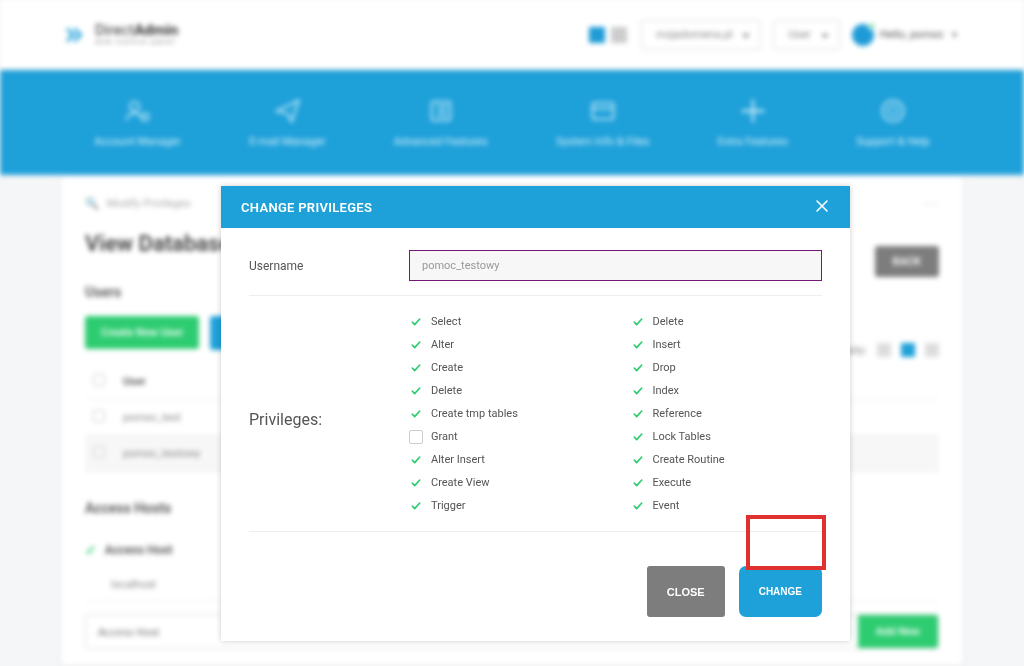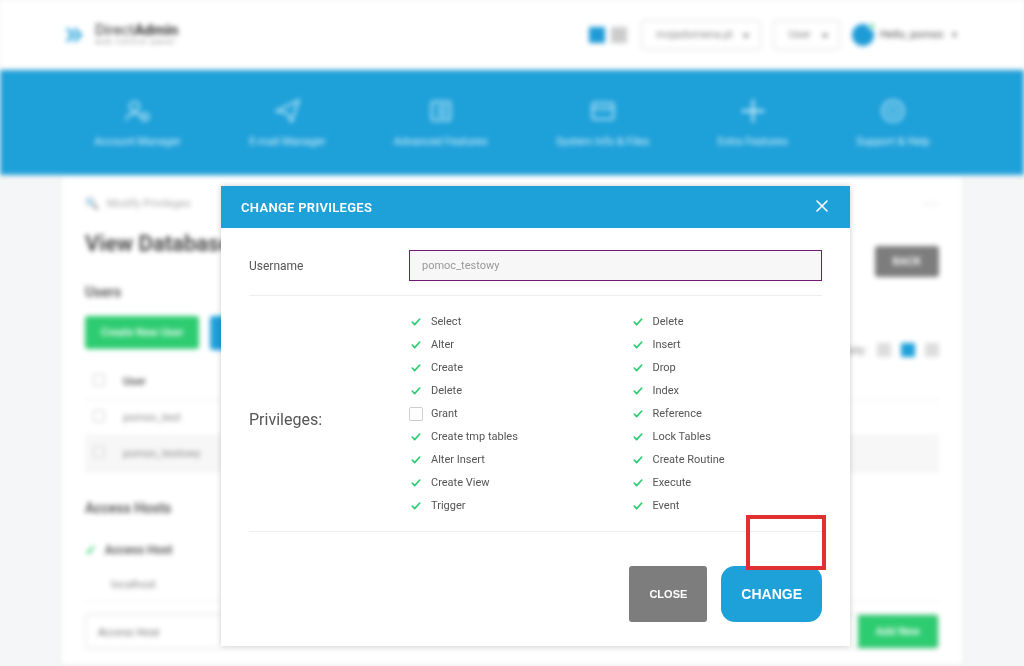--- a/index.html
+++ b/index.html
@@ -108,21 +108,21 @@
   .col { flex:1; }
   .priv-item { display:flex; align-items:center; gap:8px; padding:4.5px 0; font-size:11px; color:#555; }
   .tick { width:14px;height:14px; display:flex;align-items:center;justify-content:center;}
   .tick svg { width:12px; height:12px; }
   .tick.checked svg path { stroke:#2ecc71; }
   .tick.unchecked { border:1px solid #ccc; border-radius:2px; }
   .modal-foot {
     padding: 20px 28px 24px; display:flex; justify-content:flex-end; gap:14px;margin-left:21px;
   }
   .btn-close { background:#7d7d7d; color:#fff; font-size:11px; font-weight:600; padding:10px 20px; border-radius:3px; border:none; cursor:pointer;}
-  .btn-change { background:#1ea0d9; color:#fff; font-size:14px; font-weight:700; padding:20px 20px; border-radius:14px; border:none; cursor:pointer;}
+  .btn-change { background:#1ea0d9; color:#fff; font-size:10px; font-weight:700; padding:20px 20px; border-radius:7px; border:none; cursor:pointer;}
   .highlight-box {
     position:absolute; border:4px solid #e03030; pointer-events:none; z-index:20;
   }
 </style>
 </head>
 <body>
 
 <div class="bg">
   <div class="topbar">
     <div class="logo">
@@ -291,30 +291,30 @@
             </div>
             <div class="priv-item">
               <span class="tick checked">
                 <svg viewBox="0 0 16 16">
                   <path d="M3 8l3.2 3.5L13 4" fill="none" stroke-width="2.2" stroke-linecap="round" stroke-linejoin="round"></path>
                 </svg>
               </span>
               <span>Delete</span>
             </div>
             <div class="priv-item">
+              <span class="tick checked">
+                <svg viewBox="0 0 16 16">
+                  <path d="M3 8l3.2 3.5L13 4" fill="none" stroke-width="2.2" stroke-linecap="round" stroke-linejoin="round"></path>
+                </svg>
+              </span>
+              <span>Create tmp tables</span>
+            </div>
+            <div class="priv-item">
               <span class="tick unchecked"></span>
               <span>Grant</span>
-            </div>
-            <div class="priv-item">
-              <span class="tick checked">
-                <svg viewBox="0 0 16 16">
-                  <path d="M3 8l3.2 3.5L13 4" fill="none" stroke-width="2.2" stroke-linecap="round" stroke-linejoin="round"></path>
-                </svg>
-              </span>
-              <span>Create tmp tables</span>
             </div>
             <div class="priv-item">
               <span class="tick checked">
                 <svg viewBox="0 0 16 16">
                   <path d="M3 8l3.2 3.5L13 4" fill="none" stroke-width="2.2" stroke-linecap="round" stroke-linejoin="round"></path>
                 </svg>
               </span>
               <span>Alter Insert</span>
             </div>
             <div class="priv-item">

